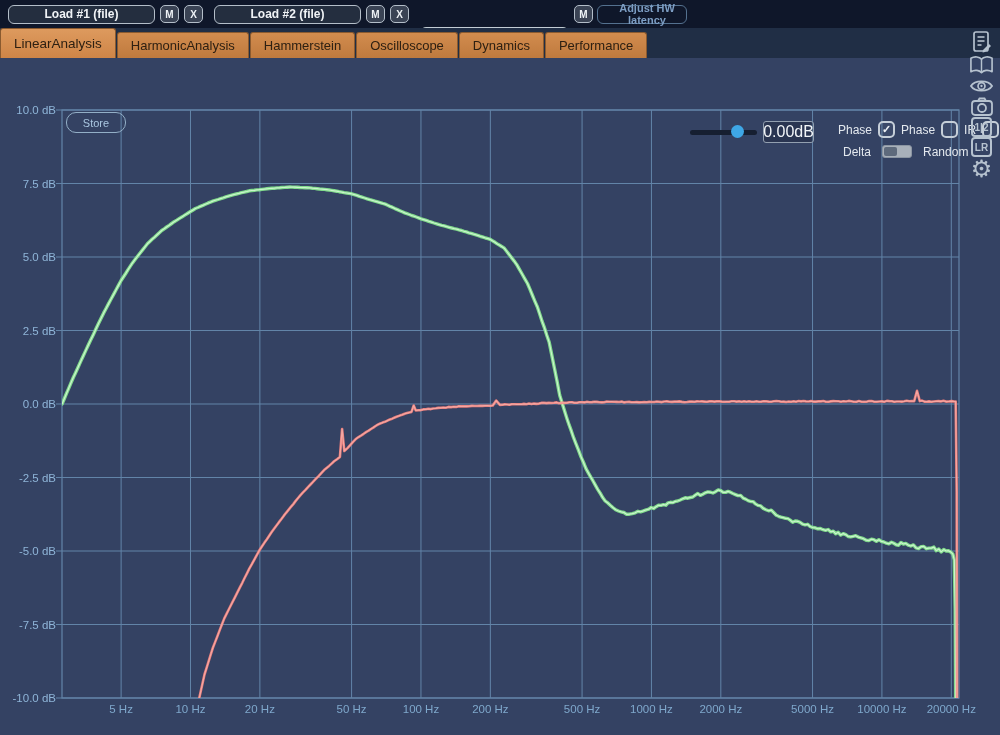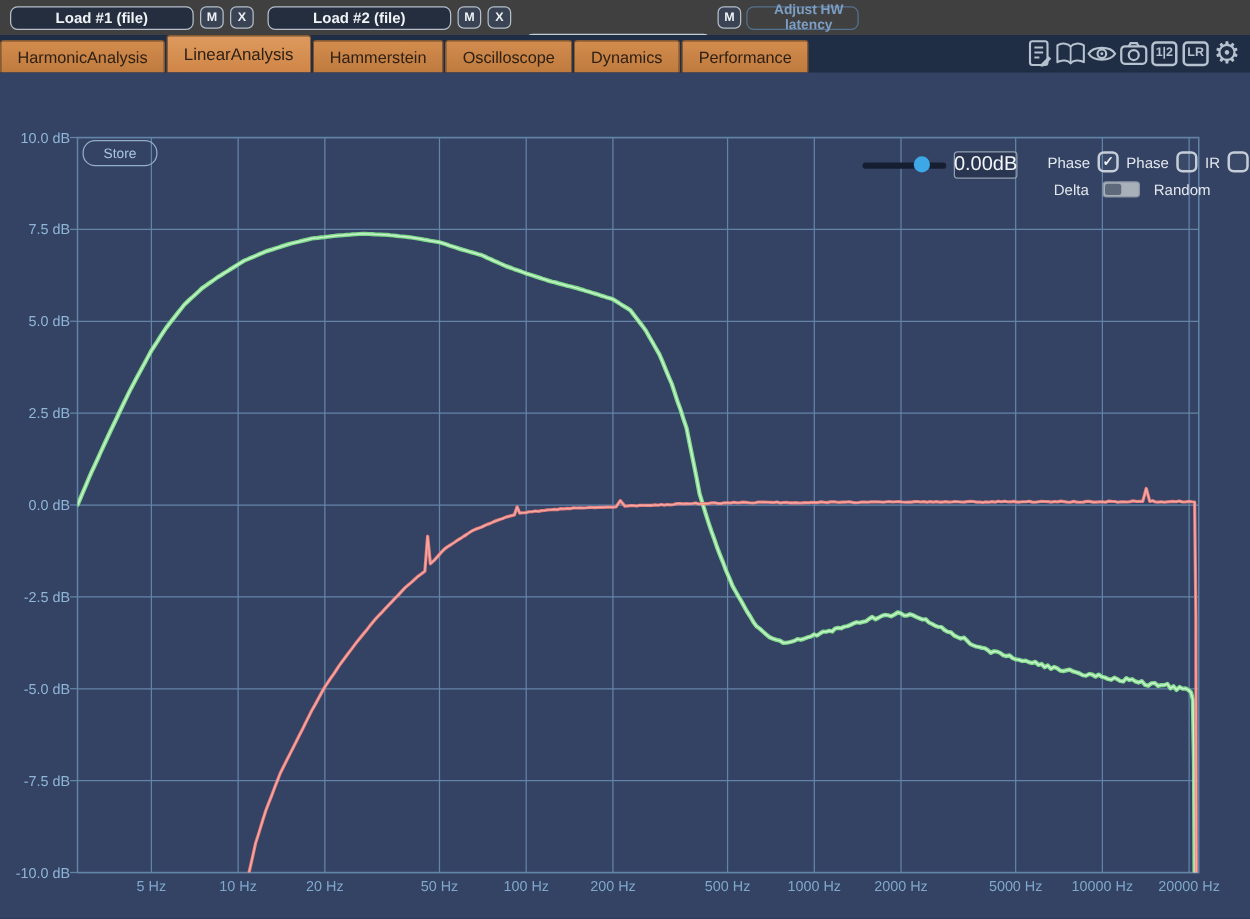--- a/index.html
+++ b/index.html
@@ -1,38 +1,38 @@
 <!DOCTYPE html>
 <html><head>
 <meta charset="utf-8">
 <style>
   html,body{margin:0;padding:0;background:#27344d;}
   .stage{position:relative;width:1000px;height:735px;background:#344263;overflow:hidden;
          font-family:"Liberation Sans",sans-serif;color:#e6ebf1;}
   
-  .topbar{position:absolute;left:0;top:0;width:1000px;height:28px;background:#404040;
+  .topbar{position:absolute;left:0;top:0;width:1000px;height:28px;background:#0f172a;
           display:flex;align-items:center;padding-left:8px;box-sizing:border-box;z-index:5;}
   .tb-btn{height:19px;border:1.5px solid #b4bec9;border-radius:6px;background:#242e3f;
           color:#f0f3f6;font-family:"Liberation Sans",sans-serif;font-size:12px;font-weight:bold;
           display:flex;align-items:center;justify-content:center;box-sizing:border-box;cursor:default;}
   .w-load{width:147px;}
   .sq{width:19px;height:18px;border:1.5px solid #b4bec9;border-radius:5px;background:#3a4354;
       color:#eef2f6;font-size:10px;font-weight:bold;display:flex;align-items:center;justify-content:center;box-sizing:border-box;}
   .hw{width:149px;background:#155f17;border-color:#c2ccd4;margin-top:45px;}
   .adj{width:90px;background:transparent;border:1.5px solid #54718f;color:#7d9ec4;font-size:11px;border-radius:6px;padding-left:16px;}
   .gap5{width:5px;}.gap10{width:11px;}.gap4{width:4px;}
   
   .tabbar{position:absolute;left:0;top:28px;width:1000px;height:30px;background:#202e45;z-index:5;
           display:flex;align-items:flex-end;}
   .tabs{display:flex;align-items:flex-end;height:30px;}
   .tab{height:26px;margin-right:1px;padding:0 13px;display:flex;align-items:center;justify-content:center;
        font-size:13px;color:#2e2012;background:linear-gradient(#d28c4e,#bf7a3e);
        border:1px solid #8a5a2f;border-bottom:none;border-radius:3px 3px 0 0;box-sizing:border-box;cursor:default;}
   .tab.active{height:30px;background:linear-gradient(#dd9a5e,#cf8547);font-size:13.5px;}
-  .iconbar{position:absolute;right:6px;top:2px;height:26px;display:flex;gap:0;}
+  .iconbar{position:absolute;right:6px;top:2px;height:26px;display:flex;gap:0;flex-direction:column;}
   .icon{width:25px;height:25px;display:flex;align-items:center;justify-content:center;color:#b6c2cf;}
   .icon svg{display:block;}
   .icon .txtbox{width:21px;height:20px;border:2px solid #b6c2cf;border-radius:4px;display:flex;align-items:center;
                justify-content:center;font-size:10px;font-weight:bold;color:#b6c2cf;box-sizing:border-box;}
   .gearglyph{font-size:24px;line-height:24px;color:#b6c2cf;}
   
   .controls{position:absolute;left:0;top:58px;width:1000px;height:47px;z-index:4;}
   .slider{position:absolute;left:690px;top:70px;width:67px;height:8px;}
   .slider .track{position:absolute;left:0;top:2px;width:67px;height:5px;background:#161f31;border-radius:2.5px;}
   .slider .knob{position:absolute;left:41px;top:-3px;width:13px;height:13px;border-radius:50%;background:#3ea7e6;}
@@ -72,22 +72,22 @@
     <div class="gap10"></div>
     <button class="tb-btn hw">Use hardware</button>
     <div class="gap5"></div>
     <button class="sq">M</button>
     <div class="gap4"></div>
     <button class="tb-btn adj">Adjust HW latency</button>
   </div>
 
   <div class="tabbar">
     <div class="tabs" id="tabs">
+        <div class="tab active">LinearAnalysis</div>
         <div class="tab">HarmonicAnalysis</div>
-        <div class="tab active">LinearAnalysis</div>
         <div class="tab">Hammerstein</div>
         <div class="tab">Oscilloscope</div>
         <div class="tab">Dynamics</div>
         <div class="tab">Performance</div>
       </div>
     <div class="iconbar" id="iconbar">
         <span class="icon">
           <svg width="22" height="24" viewBox="0 0 22 24">
             <rect x="3" y="2" width="14" height="19" rx="2" fill="none" stroke="#b6c2cf" stroke-width="1.7"></rect>
             <line x1="6.5" y1="7" x2="13.5" y2="7" stroke="#b6c2cf" stroke-width="1.6"></line>

